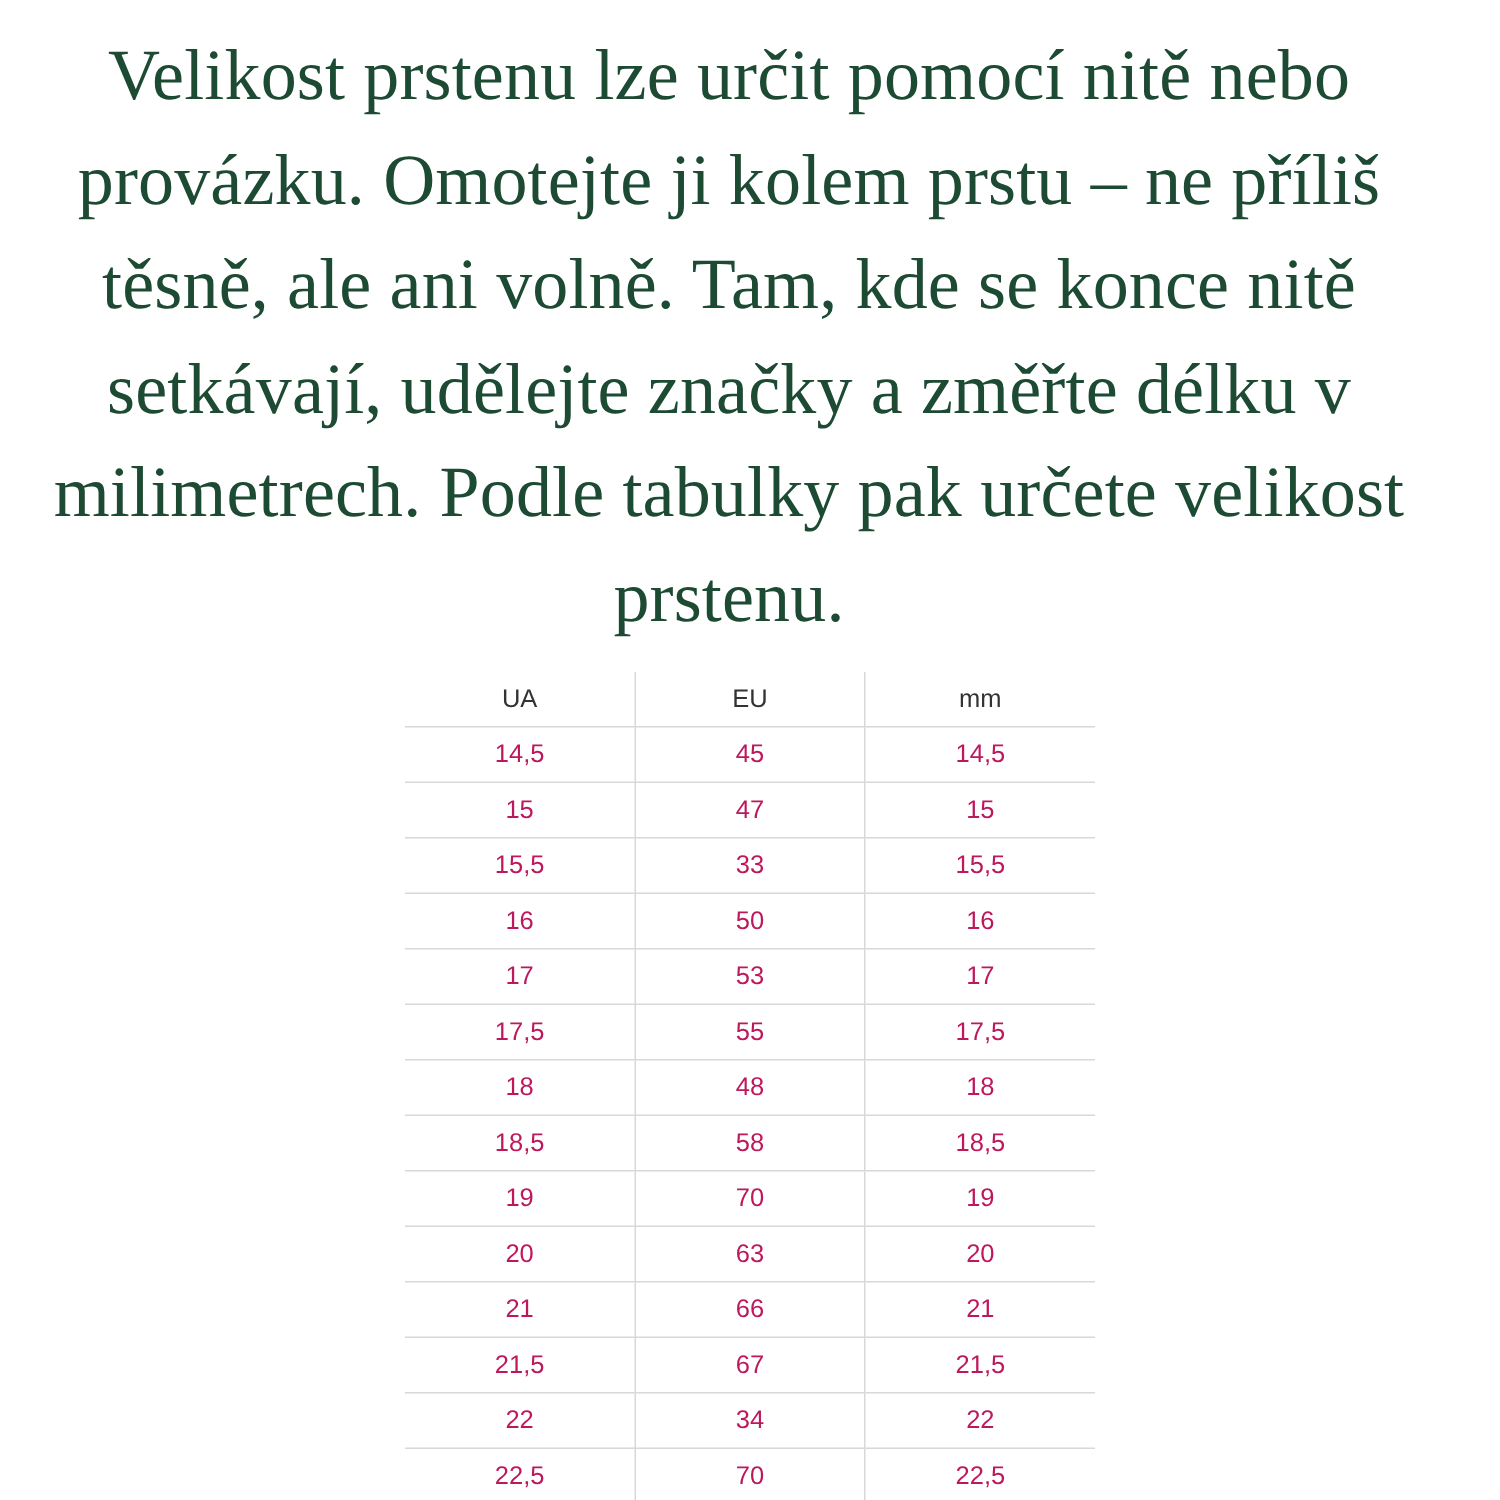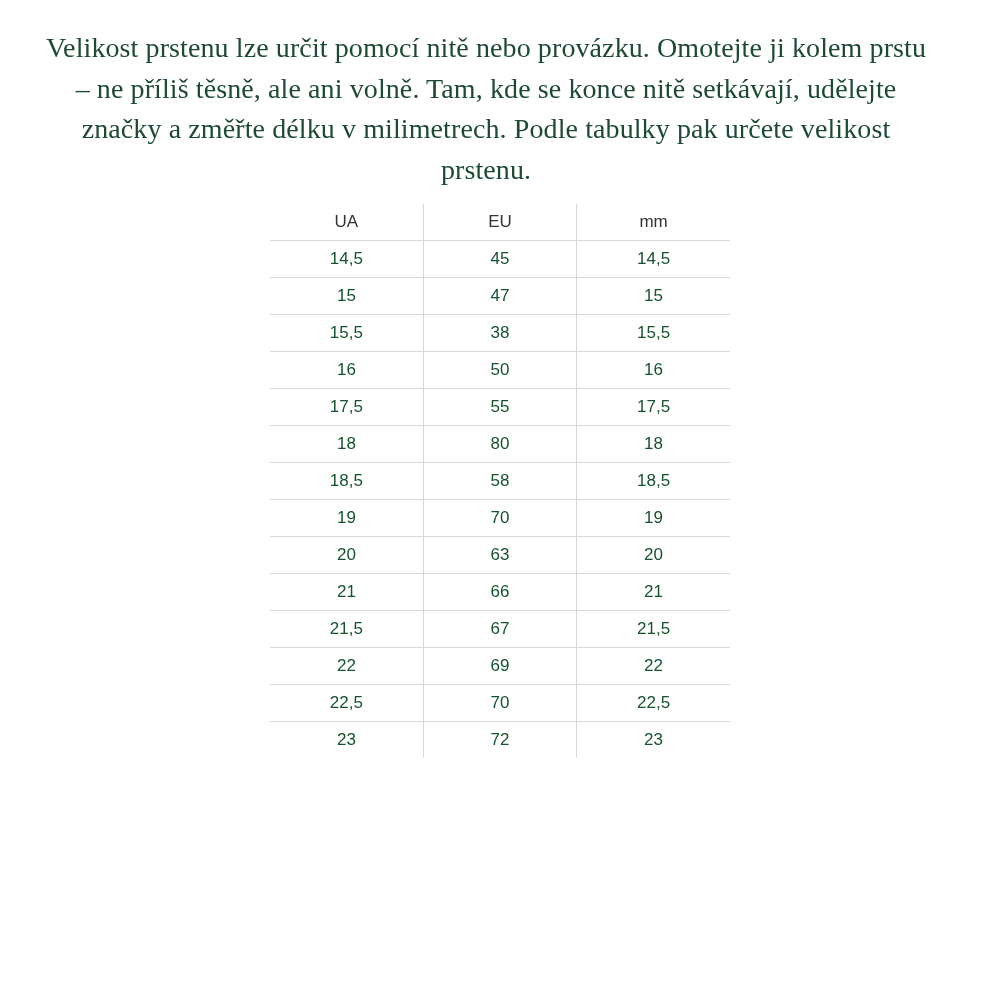--- a/index.html
+++ b/index.html
@@ -15,42 +15,42 @@
   }
   .page {
     width: 1000px;
     height: 1000px;
     position: relative;
     box-sizing: border-box;
   }
   .intro {
     color: #1d4a33;
     font-family: "Liberation Serif", serif;
-    font-size: 28px;
+    font-size: 48px;
     line-height: 1.45;
     text-align: center;
     padding: 16px 60px 0 32px;
-    margin: 12px;
+    margin: 0;
     letter-spacing: 0.1px;
   }
   .table-wrap {
     margin: 14px auto 0 auto;
     width: 460px;
   }
   table.size-table {
     border-collapse: collapse;
     width: 100%;
     table-layout: fixed;
   }
   table.size-table th,
   table.size-table td {
     text-align: center;
     font-family: "Liberation Sans", sans-serif;
     font-size: 17px;
-    color: #14532d;
+    color: #be185d;
     padding: 8px 4px 8px 4px;
     border-bottom: 1px solid #d8d8d8;
     border-right: 1px solid #d8d8d8;
     font-weight: normal;
     height: 17px;
   }
   table.size-table th:last-child,
   table.size-table td:last-child {
     border-right: none;
   }
@@ -84,36 +84,41 @@
             <td>45</td>
             <td>14,5</td>
           </tr>
           <tr>
             <td>15</td>
             <td>47</td>
             <td>15</td>
           </tr>
           <tr>
             <td>15,5</td>
-            <td>38</td>
+            <td>33</td>
             <td>15,5</td>
           </tr>
           <tr>
             <td>16</td>
             <td>50</td>
             <td>16</td>
           </tr>
           <tr>
+            <td>17</td>
+            <td>53</td>
+            <td>17</td>
+          </tr>
+          <tr>
             <td>17,5</td>
             <td>55</td>
             <td>17,5</td>
           </tr>
           <tr>
             <td>18</td>
-            <td>80</td>
+            <td>48</td>
             <td>18</td>
           </tr>
           <tr>
             <td>18,5</td>
             <td>58</td>
             <td>18,5</td>
           </tr>
           <tr>
             <td>19</td>
             <td>70</td>
@@ -129,21 +134,21 @@
             <td>66</td>
             <td>21</td>
           </tr>
           <tr>
             <td>21,5</td>
             <td>67</td>
             <td>21,5</td>
           </tr>
           <tr>
             <td>22</td>
-            <td>69</td>
+            <td>34</td>
             <td>22</td>
           </tr>
           <tr>
             <td>22,5</td>
             <td>70</td>
             <td>22,5</td>
           </tr>
           <tr>
             <td>23</td>
             <td>72</td>

